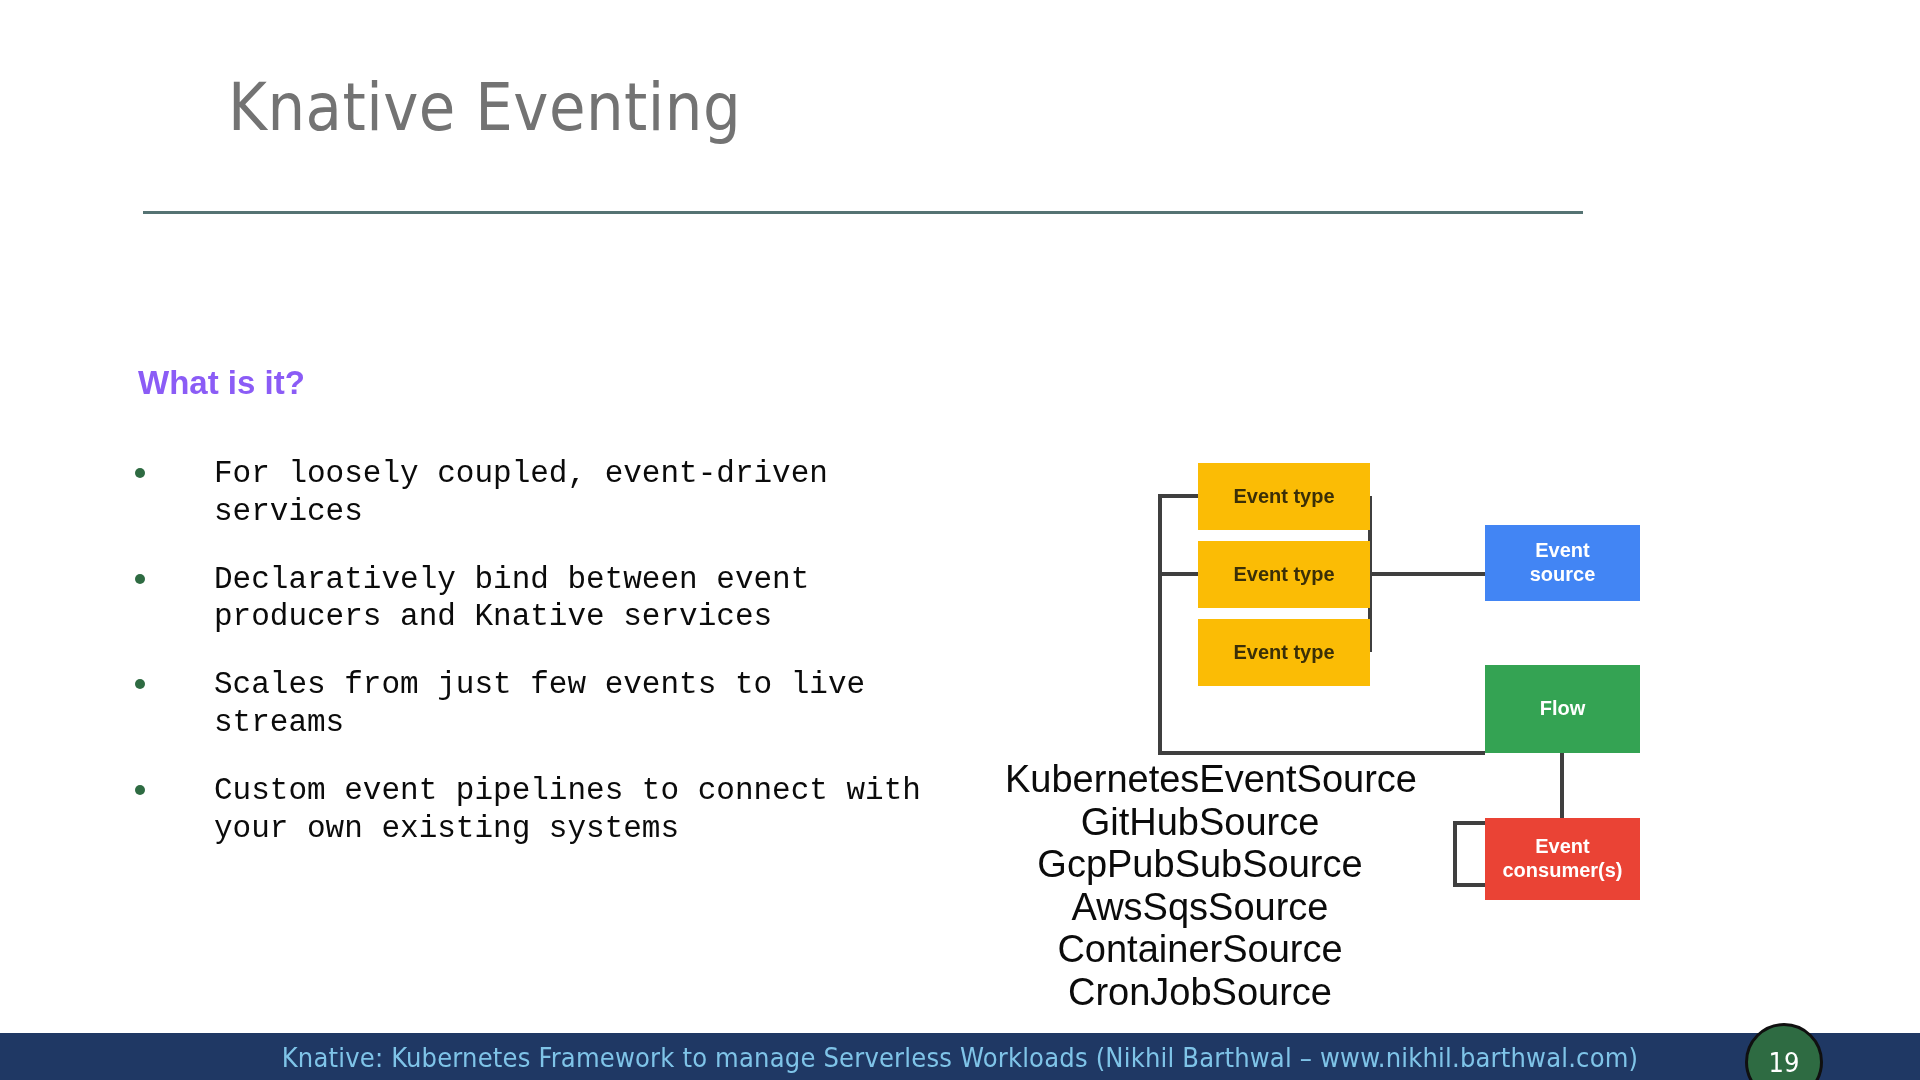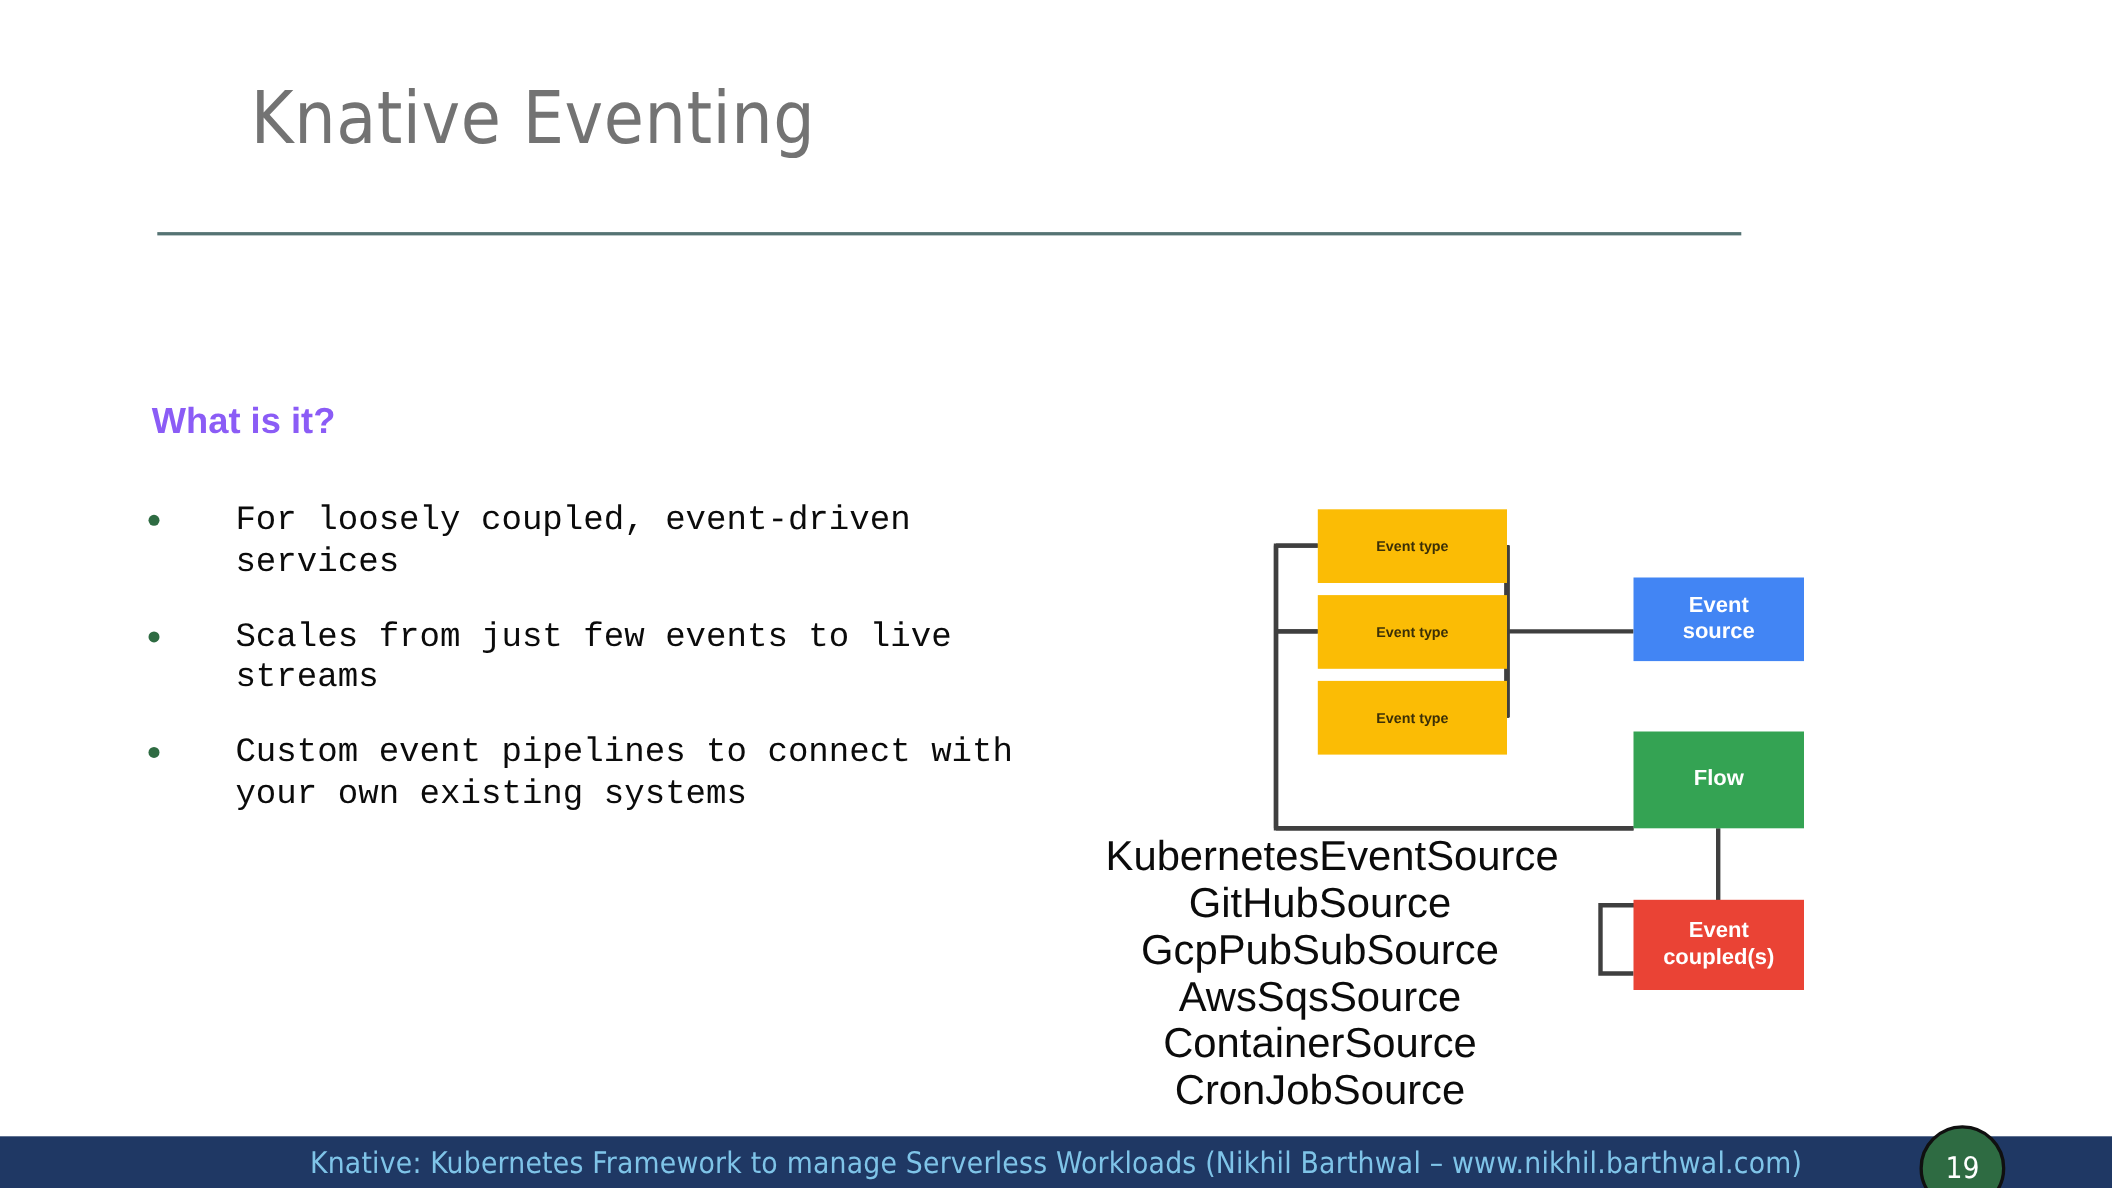--- a/index.html
+++ b/index.html
@@ -111,21 +111,21 @@
     justify-content: center;
     text-align: center;
     font-weight: bold;
     line-height: 1.18;
   }
   .node.ev-type {
     width: 172px;
     height: 67px;
     background: #FBBC05;
     color: #3b2f07;
-    font-size: 13px;
+    font-size: 20px;
   }
   .node.ev-type.t1 { left: 258px; top: 33px; }
   .node.ev-type.t2 { left: 258px; top: 111px; }
   .node.ev-type.t3 { left: 258px; top: 189px; }
 
   .node.ev-source {
     left: 545px; top: 95px;
     width: 155px; height: 76px;
     background: #4285F4;
     color: #ffffff;
@@ -215,20 +215,26 @@
     <div class="bullet-item">
       <span class="bullet-dot">
           <i></i>
         </span>
       <span class="bullet-text">For loosely coupled, event-driven services</span>
     </div>
     <div class="bullet-item">
       <span class="bullet-dot">
           <i></i>
         </span>
+      <span class="bullet-text">Declaratively bind between event producers and Knative services</span>
+    </div>
+    <div class="bullet-item">
+      <span class="bullet-dot">
+          <i></i>
+        </span>
       <span class="bullet-text">Scales from just few events to live streams</span>
     </div>
     <div class="bullet-item">
       <span class="bullet-dot">
           <i></i>
         </span>
       <span class="bullet-text">Custom event pipelines to connect with your own existing systems</span>
     </div>
   </div>
 
@@ -441,21 +447,21 @@
         <span>Event</span><br>
         <span>source</span>
       </span>
     </div>
 
     <div class="node flow">Flow</div>
 
     <div class="node consumer">
       <span>
         <span>Event</span><br>
-        <span>coupled(s)</span>
+        <span>consumer(s)</span>
       </span>
     </div>
   </div>
 
   <div class="source-list">
     <div>KubernetesEventSource</div>
     <div>GitHubSource</div>
     <div>GcpPubSubSource</div>
     <div>AwsSqsSource</div>
     <div>ContainerSource</div>

